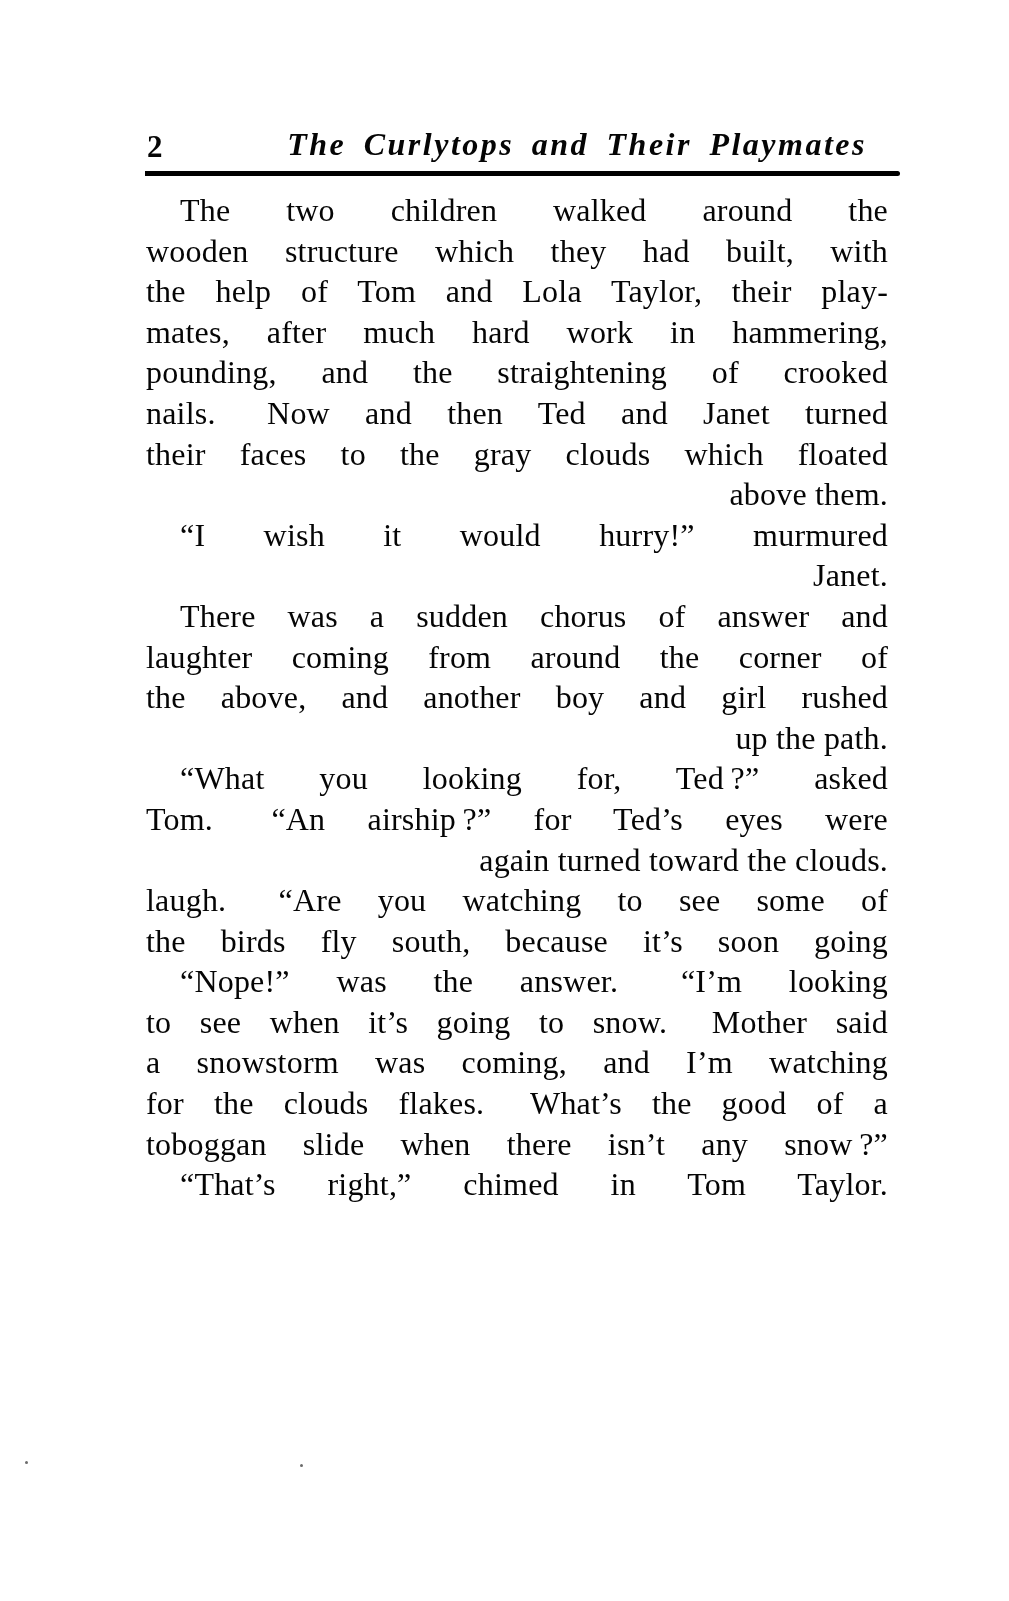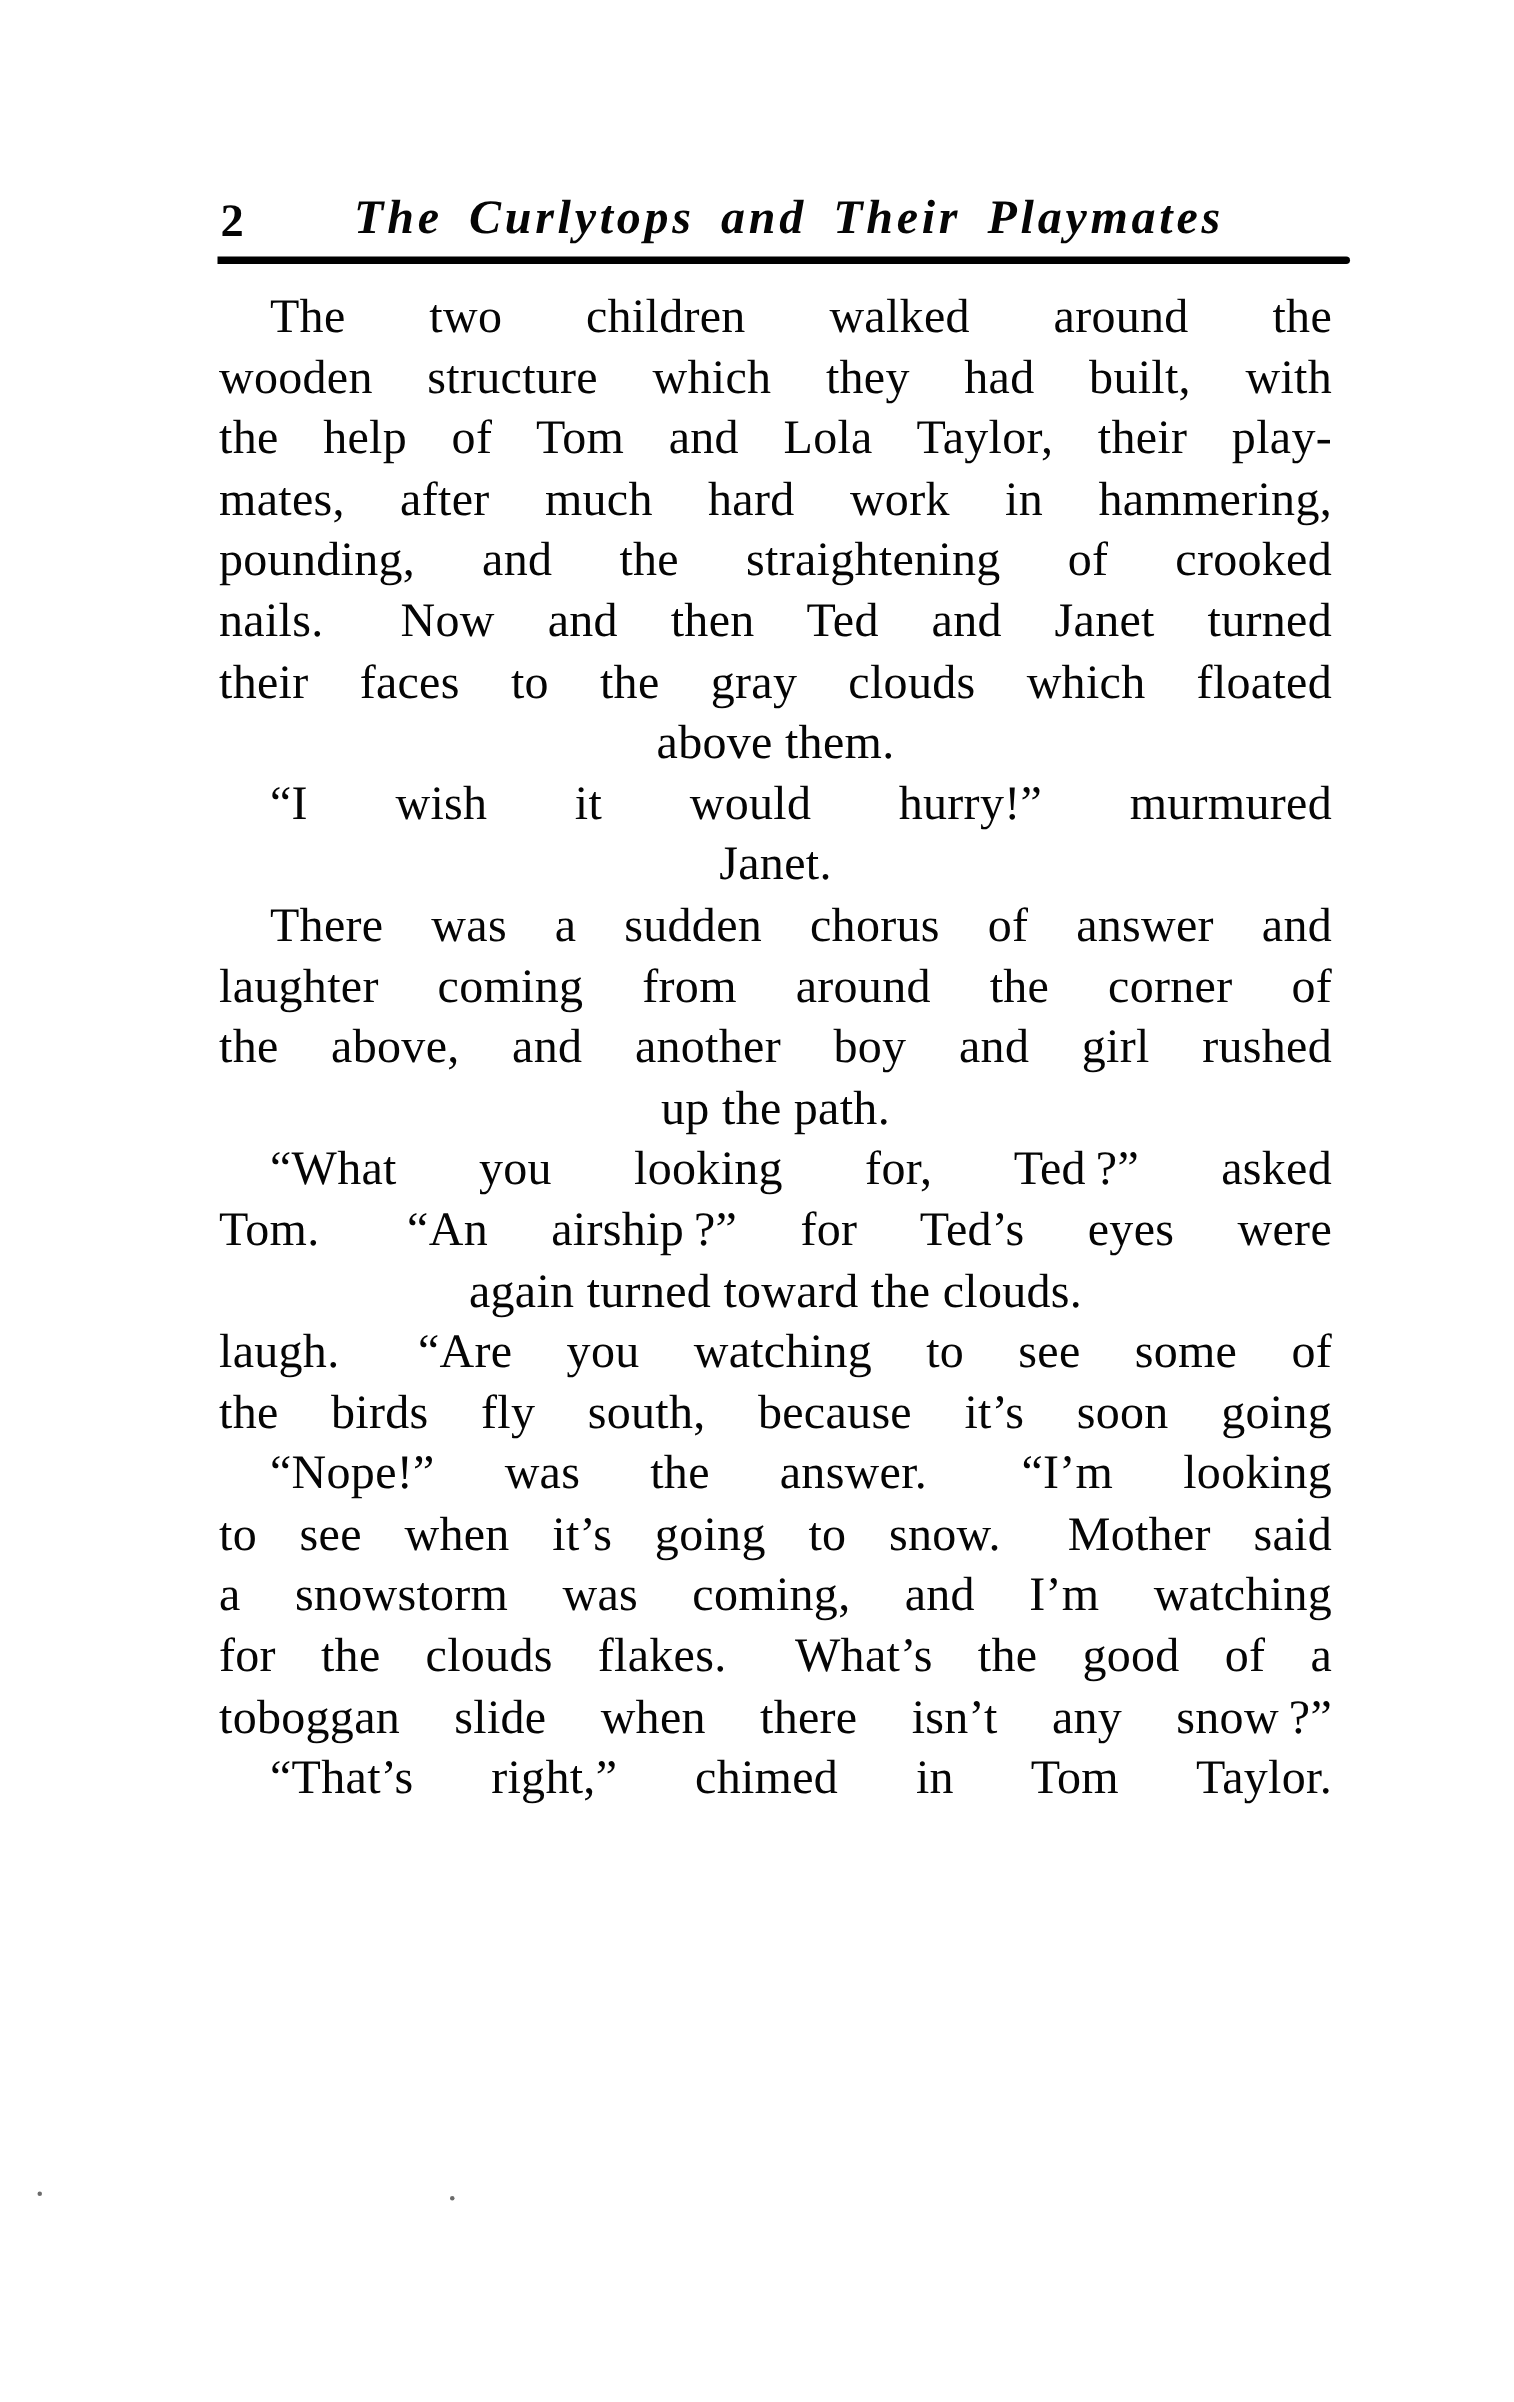--- a/index.html
+++ b/index.html
@@ -25,21 +25,21 @@
     top: 3px;
     font-size: 31px;
     font-weight: 700;
     font-style: normal;
   }
   .running-title {
     position: absolute;
     left: 40px;
     right: 20px;
     top: 0;
-    text-align: center;
+    text-align: right;
     font-size: 32px;
     font-weight: 700;
     font-style: italic;
     letter-spacing: 2.5px;
     word-spacing: 7px;
     white-space: nowrap;
   }
   .rule {
     position: absolute;
     left: 145px;
@@ -58,21 +58,21 @@
     font-weight: 400;
     line-height: 40.6px;
     letter-spacing: 0.2px;
   }
   .ln {
     text-align: justify;
     text-align-last: justify;
     min-height: 40.6px;
   }
   .ln.left {
-    text-align: center;
+    text-align: right;
     text-align-last: auto;
   }
   .ln.ind { text-indent: 34px; }
   .speck {
     position: absolute;
     width: 3px;
     height: 3px;
     background: #6b6b6b;
     border-radius: 50%;
   }

